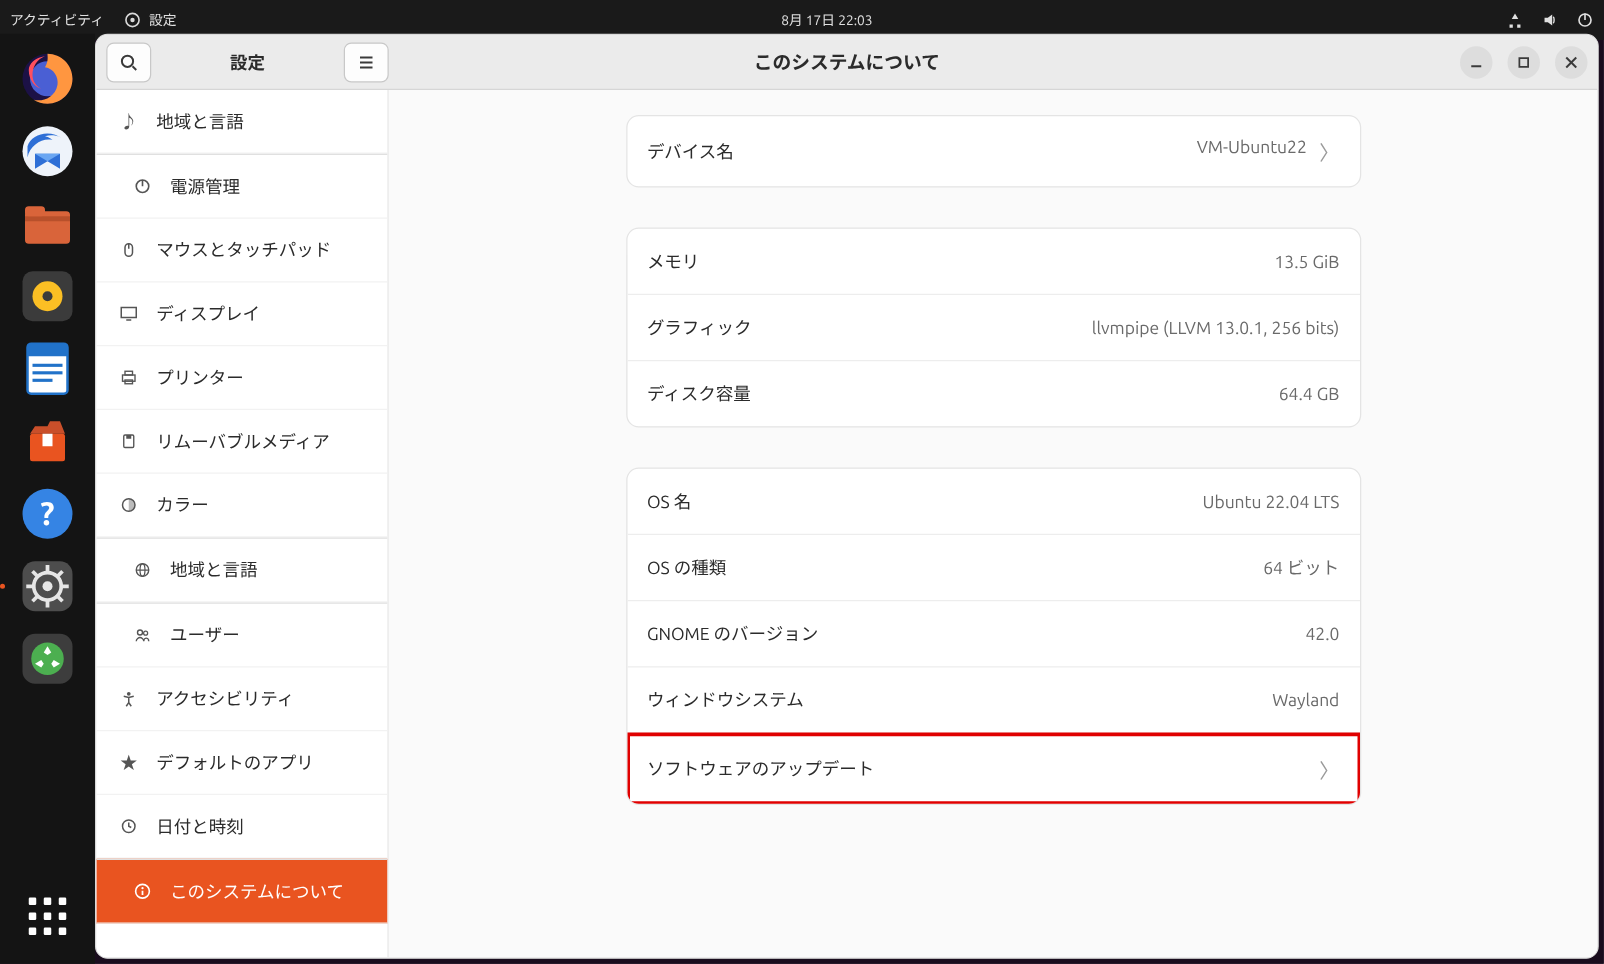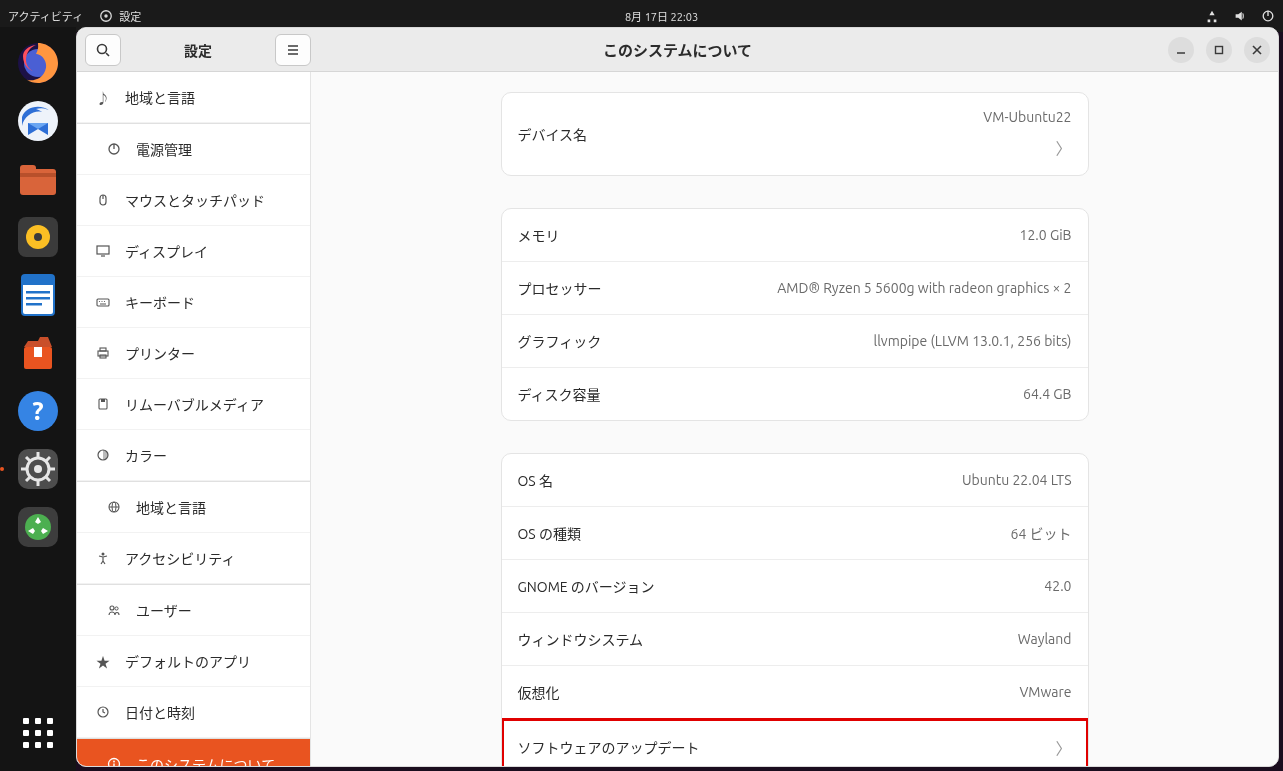--- a/index.html
+++ b/index.html
@@ -43,21 +43,21 @@
   .side-item.active .sicon { color: #fff; }
   .side-item .chev { margin-left: auto; color: #999; font-size: 14px; }
   
   
   .main { flex: 1; overflow-y: auto; background: #fafafa; padding-top: 20px; }
   .main-inner { width: 588px; margin: 0 auto 56px; }
   .card { background: #fff; border: 1px solid #e4e4e4; border-radius: 10px; margin-bottom: 32px; overflow: hidden; }
   .row { display: flex; align-items: center; justify-content: space-between; padding: 16px 16px; border-bottom: 1px solid #ededed; font-size: 14px; }
   .row:last-child { border-bottom: none; }
   .row-label { color: #2b2b2b; }
-  .row-value { color: #6a6a6a; display: flex; align-items: flex-end; gap: 10px; flex-direction: column; }
+  .row-value { color: #6a6a6a; display: flex; align-items: flex-start; gap: 10px; }
   .row-chev { color: #9a9a9a; font-size: 16px; }
   .row.clickable { cursor: pointer; }
   .highlight { outline: 3px solid #e00000; outline-offset: -2px; }
   
   
   svg .fg { fill: currentColor; }
 </style>
 </head>
 <body>
 
@@ -260,32 +260,20 @@
             <svg width="14" height="14" viewBox="0 0 14 14">
               <rect x="1" y="2" width="12" height="8" fill="none" stroke="currentColor" stroke-width="1.2"></rect>
               <line x1="5" y1="12" x2="9" y2="12" stroke="currentColor" stroke-width="1.2"></line>
             </svg>
           </span>
           <span>ディスプレイ</span>
         </div>
       <div class="side-item">
           <span class="sicon">
             <svg width="14" height="14" viewBox="0 0 14 14">
-              <rect x="1" y="4" width="12" height="7" rx="1" fill="none" stroke="currentColor" stroke-width="1.1"></rect>
-              <circle cx="3.5" cy="6.5" r="0.6" fill="currentColor"></circle>
-              <circle cx="6" cy="6.5" r="0.6" fill="currentColor"></circle>
-              <circle cx="8.5" cy="6.5" r="0.6" fill="currentColor"></circle>
-              <rect x="4" y="8.5" width="6" height="1" fill="currentColor"></rect>
-            </svg>
-          </span>
-          <span>キーボード</span>
-        </div>
-      <div class="side-item">
-          <span class="sicon">
-            <svg width="14" height="14" viewBox="0 0 14 14">
               <rect x="2" y="5" width="10" height="5" fill="none" stroke="currentColor" stroke-width="1.1"></rect>
               <rect x="4" y="2" width="6" height="3" fill="none" stroke="currentColor" stroke-width="1.1"></rect>
               <rect x="4" y="9" width="6" height="3" fill="none" stroke="currentColor" stroke-width="1.1"></rect>
             </svg>
           </span>
           <span>プリンター</span>
         </div>
       <div class="side-item">
           <span class="sicon">
             <svg width="14" height="14" viewBox="0 0 14 14">
@@ -307,39 +295,39 @@
       <div class="side-item sep-above">
           <span class="sicon">
             <svg width="14" height="14" viewBox="0 0 14 14">
               <circle cx="7" cy="7" r="5" fill="none" stroke="currentColor" stroke-width="1.1"></circle>
               <ellipse cx="7" cy="7" rx="2" ry="5" fill="none" stroke="currentColor" stroke-width="1"></ellipse>
               <line x1="2" y1="7" x2="12" y2="7" stroke="currentColor" stroke-width="1"></line>
             </svg>
           </span>
           <span>地域と言語</span>
         </div>
-      <div class="side-item">
-          <span class="sicon">
-            <svg width="14" height="14" viewBox="0 0 14 14">
-              <circle cx="7" cy="3" r="1.5" fill="currentColor"></circle>
-              <path d="M3 5l4 1 4-1M7 6v4m-2 3l2-3 2 3" fill="none" stroke="currentColor" stroke-width="1.2"></path>
-            </svg>
-          </span>
-          <span>アクセシビリティ</span>
-        </div>
       <div class="side-item sep-above">
           <span class="sicon">
             <svg width="14" height="14" viewBox="0 0 14 14">
               <circle cx="5" cy="5" r="2" fill="none" stroke="currentColor" stroke-width="1.1"></circle>
               <circle cx="9.5" cy="5.5" r="1.6" fill="none" stroke="currentColor" stroke-width="1"></circle>
               <path d="M2 12c0-2 2-3 3-3s3 1 3 3M8 12c0-1.8 1.4-2.5 2-2.5s2 .7 2 2.5" fill="none" stroke="currentColor" stroke-width="1.1"></path>
             </svg>
           </span>
           <span>ユーザー</span>
           <span class="chev"></span>
+        </div>
+      <div class="side-item">
+          <span class="sicon">
+            <svg width="14" height="14" viewBox="0 0 14 14">
+              <circle cx="7" cy="3" r="1.5" fill="currentColor"></circle>
+              <path d="M3 5l4 1 4-1M7 6v4m-2 3l2-3 2 3" fill="none" stroke="currentColor" stroke-width="1.2"></path>
+            </svg>
+          </span>
+          <span>アクセシビリティ</span>
         </div>
       <div class="side-item">
           <span class="sicon">★</span>
           <span>デフォルトのアプリ</span>
         </div>
       <div class="side-item">
           <span class="sicon">
             <svg width="14" height="14" viewBox="0 0 14 14">
               <circle cx="7" cy="7" r="5" fill="none" stroke="currentColor" stroke-width="1.2"></circle>
               <path d="M7 4v3l2 1" fill="none" stroke="currentColor" stroke-width="1.2"></path>
@@ -367,25 +355,21 @@
             <span class="row-value">
                 <span>VM-Ubuntu22</span>
                 <span class="row-chev">〉</span>
               </span>
           </div>
         </div>
 
         <div class="card">
           <div class="row">
             <span class="row-label">メモリ</span>
-            <span class="row-value">12.0 GiB</span>
-          </div>
-          <div class="row">
-            <span class="row-label">プロセッサー</span>
-            <span class="row-value">AMD® Ryzen 5 5600g with radeon graphics × 2</span>
+            <span class="row-value">13.5 GiB</span>
           </div>
           <div class="row">
             <span class="row-label">グラフィック</span>
             <span class="row-value">llvmpipe (LLVM 13.0.1, 256 bits)</span>
           </div>
           <div class="row">
             <span class="row-label">ディスク容量</span>
             <span class="row-value">64.4 GB</span>
           </div>
         </div>
@@ -399,24 +383,20 @@
             <span class="row-label">OS の種類</span>
             <span class="row-value">64 ビット</span>
           </div>
           <div class="row">
             <span class="row-label">GNOME のバージョン</span>
             <span class="row-value">42.0</span>
           </div>
           <div class="row">
             <span class="row-label">ウィンドウシステム</span>
             <span class="row-value">Wayland</span>
-          </div>
-          <div class="row">
-            <span class="row-label">仮想化</span>
-            <span class="row-value">VMware</span>
           </div>
           <div class="row clickable highlight">
             <span class="row-label">ソフトウェアのアップデート</span>
             <span class="row-value">
                 <span class="row-chev">〉</span>
               </span>
           </div>
         </div>
       </div>
     </div>

